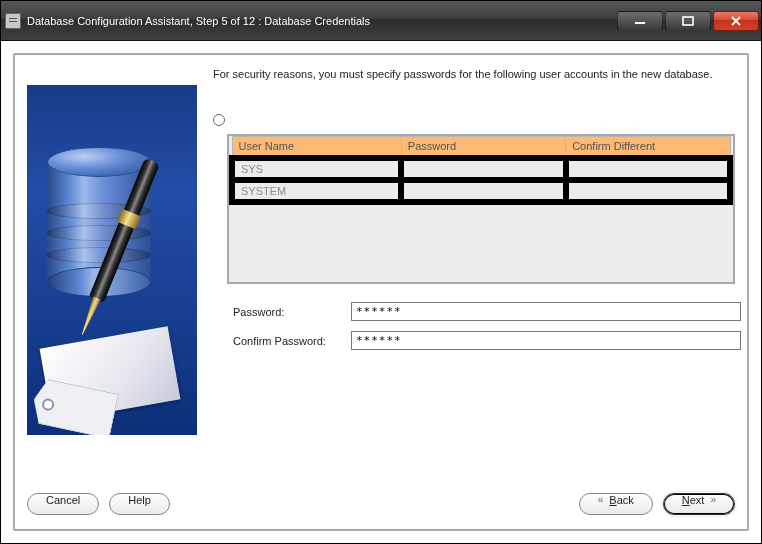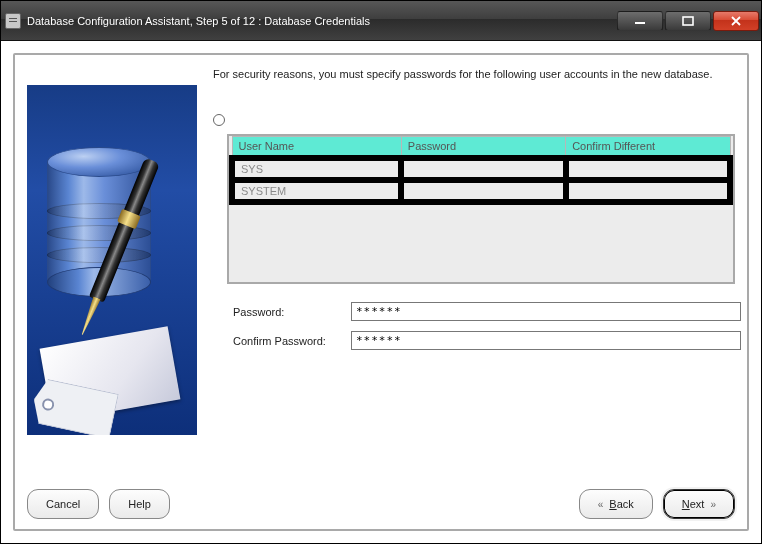--- a/index.html
+++ b/index.html
@@ -203,21 +203,21 @@
     height: 150px;
     margin: 2px 0 14px 14px;
     background: #ececec;
     overflow: hidden;
   }
   table { width: 100%; border-collapse: collapse; font-size: 11px; }
   thead th {
     text-align: left;
     font-weight: normal;
     color: #555;
-    background: #5eead4;
+    background: #fdba74;
     border: 1px solid #b7b7b7;
     padding: 3px 6px;
     height: 18px;
   }
   tbody td {
     border: 6px solid #000000;
     color: #8a8a8a;
     background: #ececec;
     padding: 2px 6px;
     height: 18px;
@@ -242,27 +242,27 @@
 
   
   .footer {
     display: flex;
     align-items: center;
     padding: 10px 2px 0 2px;
     border-top: none;
     height: 40px;
   }
   .btn {
-    height: 30px;
+    height: 22px;
     border: 1px solid #888;
     border-radius: 11px;
     background: linear-gradient(to bottom, #fdfdfd, #eaeaea);
     padding: 0 18px;
     font-size: 11px;
-    display: inline-flex; align-items: center; justify-content: center;
+    display: inline-flex; align-items: flex-start; justify-content: center;
     gap: 6px;
     color: #222;
     cursor: default;
     user-select: none;
   }
   .btn .chev { font-size: 10px; color: #666; }
   .btn.default {
     position: relative;
     box-shadow: 0 0 0 1px #000 inset, 0 0 0 2px rgba(0,0,0,0.05);
     border-color: #333;

